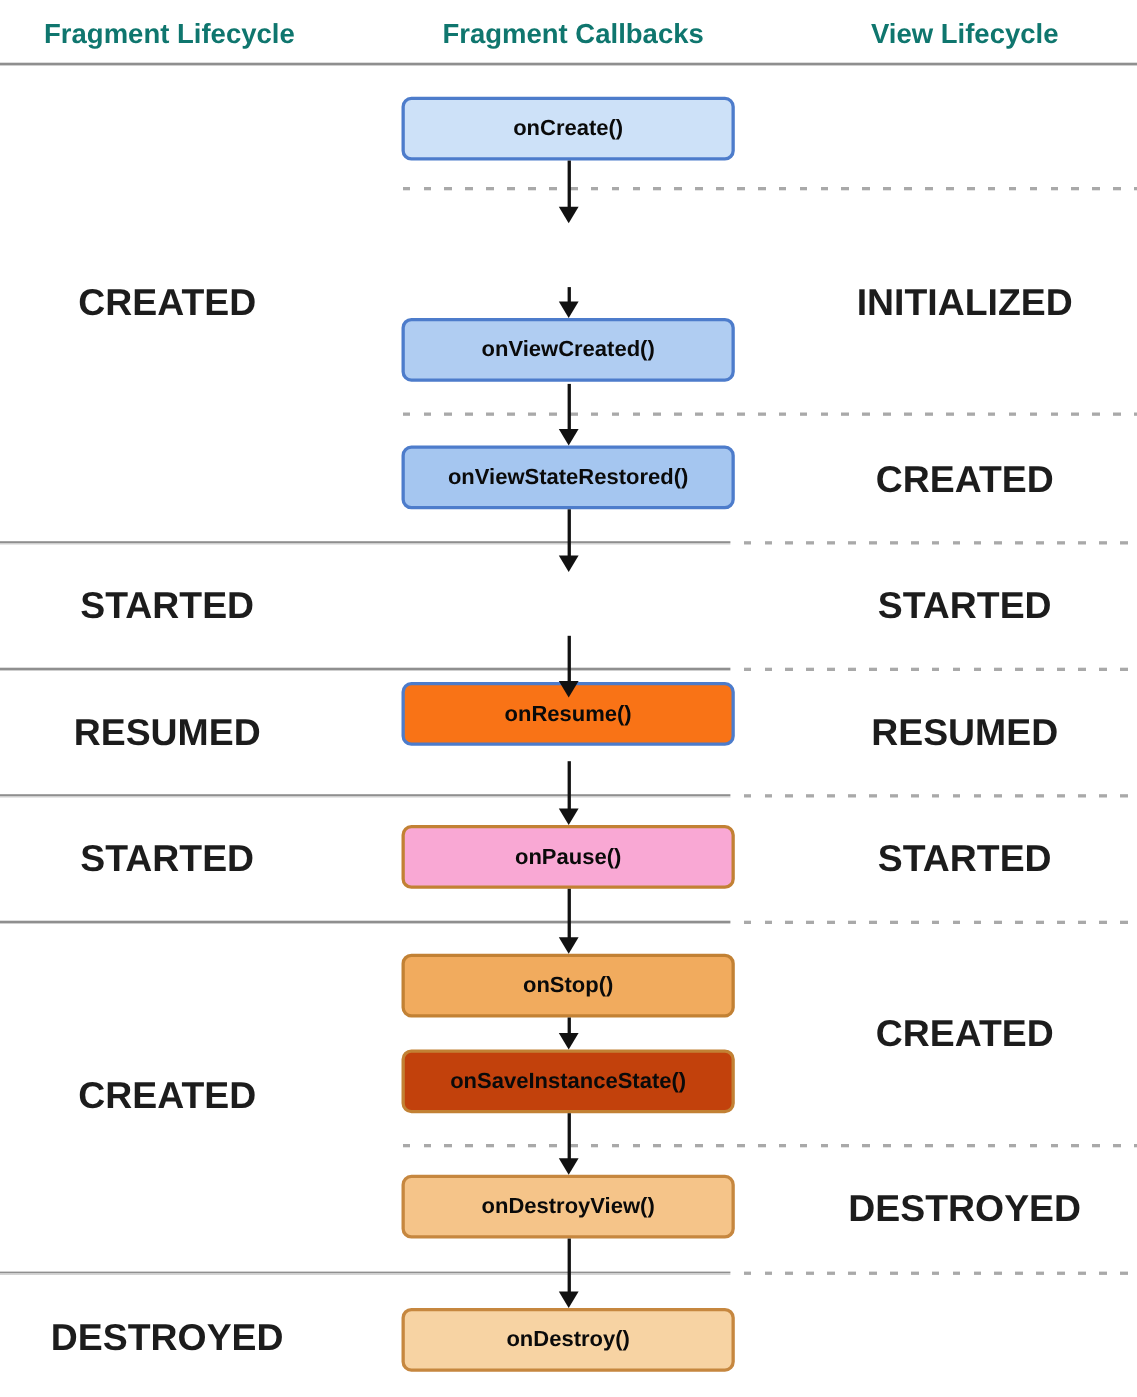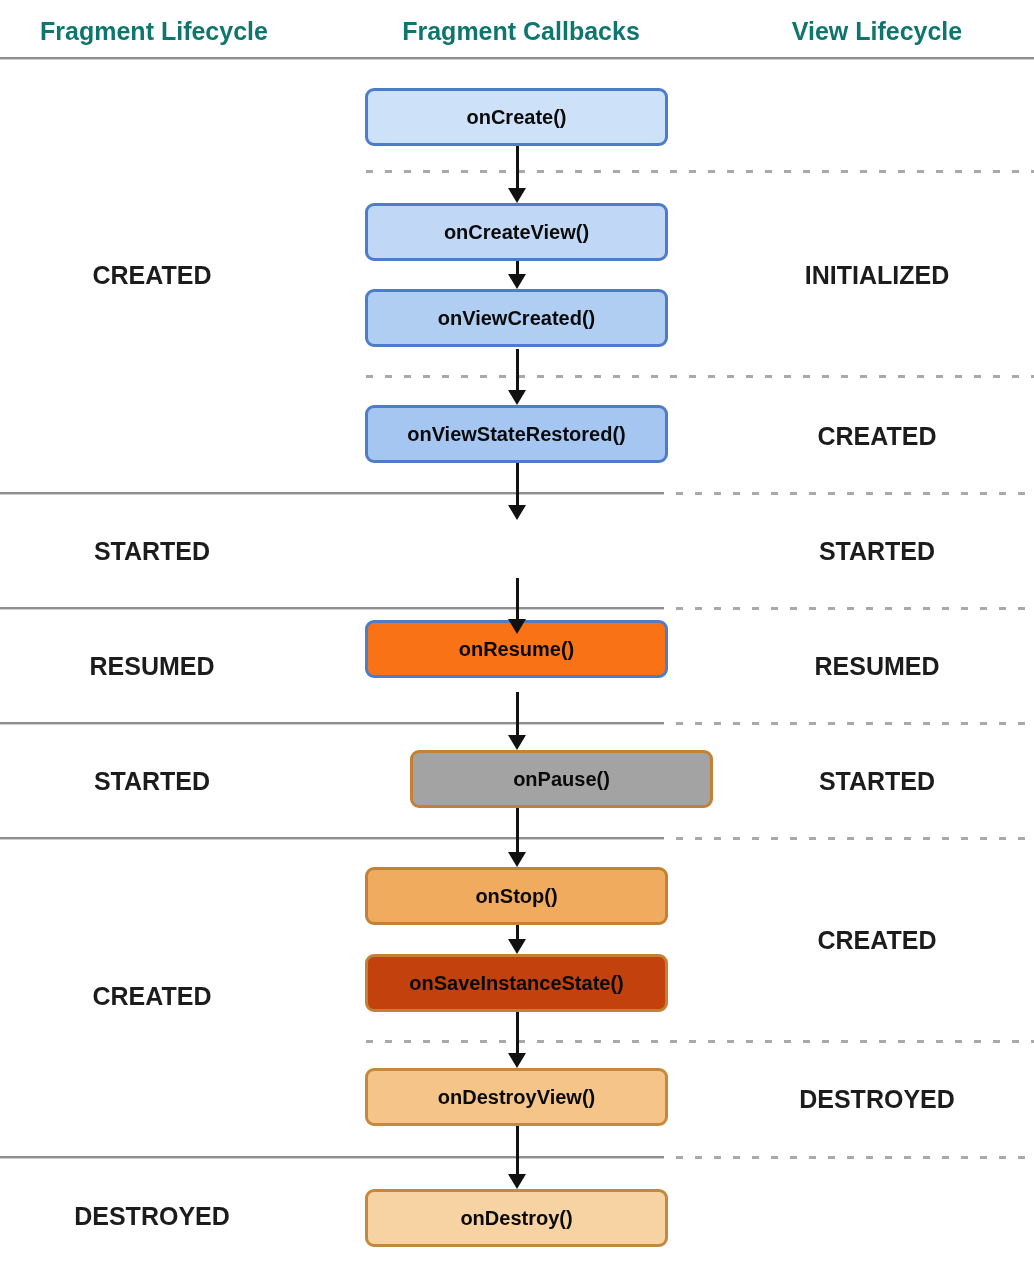--- a/index.html
+++ b/index.html
@@ -20,21 +20,21 @@
     background:repeating-linear-gradient(90deg,#a9a9a9 0 7px,transparent 7px 19px);}
 
   
   .cb-box{position:absolute;left:365px;width:303px;height:58px;
     box-sizing:border-box;border:3px solid #4d7ccb;border-radius:9px;
     display:flex;align-items:center;justify-content:center;
     font-size:20px;font-weight:bold;color:#0a0a0a;white-space:nowrap;}
 
   
   .state-label{position:absolute;height:32px;line-height:32px;width:304px;
-    font-size:25px;font-weight:bold;color:#1c1c1c;text-align:center;white-space:nowrap;}
+    font-size:34px;font-weight:bold;color:#1c1c1c;text-align:center;white-space:nowrap;}
   .col-left{left:0px;}
   .col-right{left:725px;}
 
   
   .arrow{position:absolute;left:507px;width:20px;}
   .arrow .stem{position:absolute;left:8.5px;top:0;bottom:11px;width:3px;background:#111111;}
   .arrow .head{position:absolute;left:1px;bottom:0;width:0;height:0;
     border-left:9px solid transparent;border-right:9px solid transparent;
     border-top:15px solid #111111;}
 </style>
@@ -77,25 +77,24 @@
 
   <div class="state-label col-right" style="top:259px;">INITIALIZED</div>
   <div class="state-label col-right" style="top:420px;">CREATED</div>
   <div class="state-label col-right" style="top:535px;">STARTED</div>
   <div class="state-label col-right" style="top:650px;">RESUMED</div>
   <div class="state-label col-right" style="top:765px;">STARTED</div>
   <div class="state-label col-right" style="top:924px;">CREATED</div>
   <div class="state-label col-right" style="top:1083px;">DESTROYED</div>
 
   <div class="cb-box" style="top: 88px; background: rgb(205, 225, 248); border-color: rgb(77, 124, 203);">onCreate()</div>
-  <div class="cb-box" style="top: 203px; background: rgb(192, 216, 245); border-color: rgb(77, 124, 203);">onCreateView()</div>
   <div class="cb-box" style="top: 289px; background: rgb(176, 205, 242); border-color: rgb(77, 124, 203);">onViewCreated()</div>
   <div class="cb-box" style="top: 405px; background: rgb(165, 198, 240); border-color: rgb(77, 124, 203);">onViewStateRestored()</div>
   <div class="cb-box" style="top: 620px; background: #f97316; border-color: rgb(77, 124, 203);">onResume()</div>
-  <div class="cb-box" style="top: 750px; background: #a3a3a3; border-color: rgb(194, 129, 52); margin-left: 45px;">onPause()</div>
+  <div class="cb-box" style="top: 750px; background: #f9a8d4; border-color: rgb(194, 129, 52);">onPause()</div>
   <div class="cb-box" style="top: 867px; background: rgb(241, 171, 94); border-color: rgb(194, 129, 52);">onStop()</div>
   <div class="cb-box" style="top: 954px; background: #c2410c; border-color: rgb(194, 129, 52);">onSaveInstanceState()</div>
   <div class="cb-box" style="top: 1068px; background: rgb(245, 196, 137); border-color: rgb(198, 135, 63);">onDestroyView()</div>
   <div class="cb-box" style="top: 1189px; background: rgb(247, 211, 163); border-color: rgb(198, 135, 63);">onDestroy()</div>
 
   <div class="arrow" style="top:146px;height:57px;">
       <div class="stem"></div>
       <div class="head"></div>
     </div>
   <div class="arrow" style="top:261px;height:28px;">

